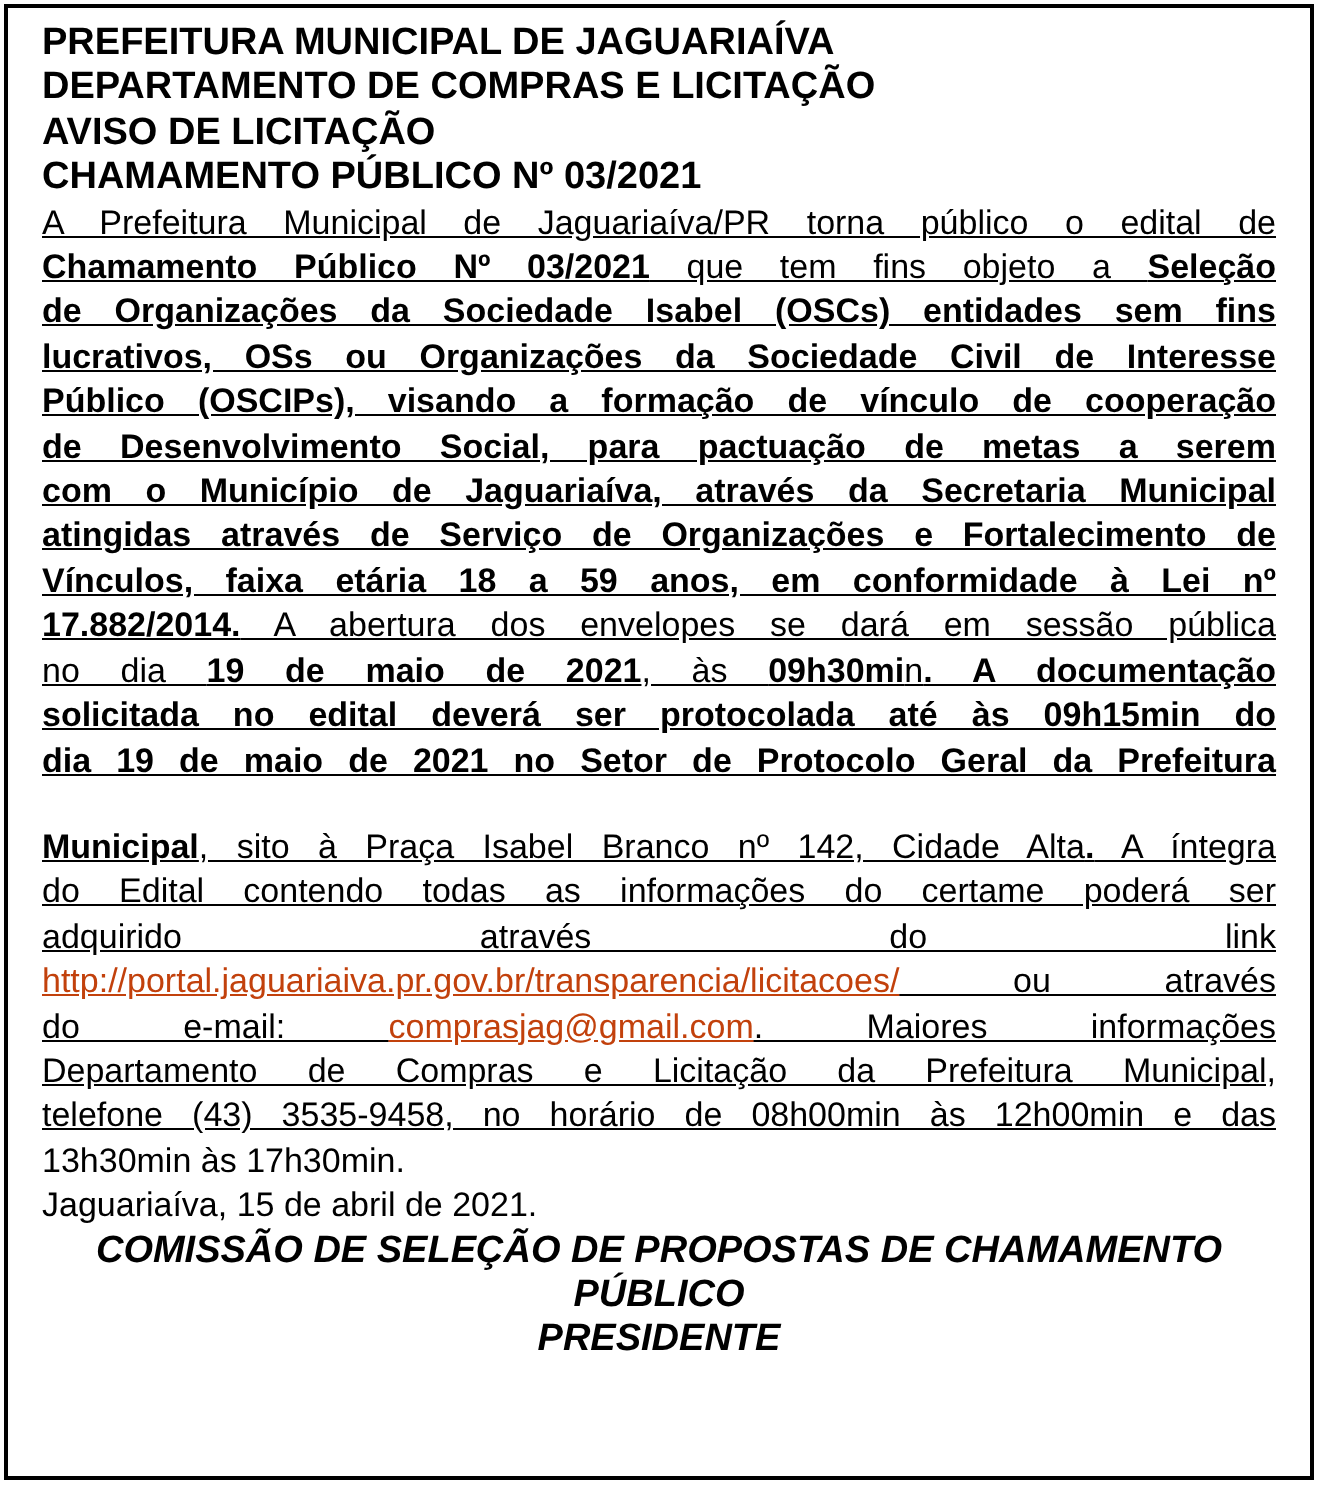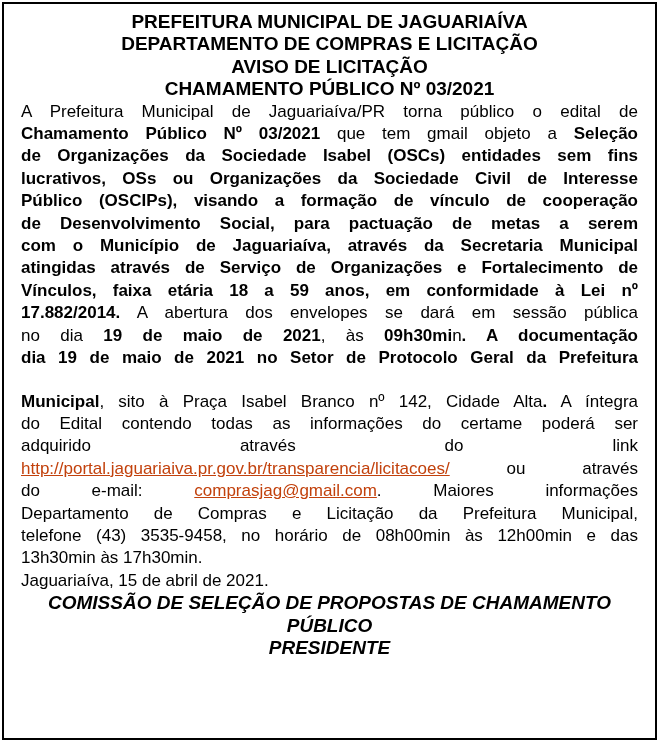--- a/index.html
+++ b/index.html
@@ -15,33 +15,34 @@
     position: absolute;
     top: 2px; left: 2px;
     width: 655px; height: 738px;
     border: 2.5px solid #000000;
     box-sizing: border-box;
     padding: 7px 17px 0 17px;
     background: #ffffff;
     overflow: hidden;
   }
   .header-line {
-    text-align: center;
+    text-align: left;
     font-weight: bold;
     font-size: 19px;
     line-height: 22.4px;
     white-space: nowrap;
   }
   .body-line {
     font-size: 17px;
     line-height: 22.4px;
     text-align: justify;
   }
   .body-line.jl {
     text-align-last: justify;
+    text-decoration: underline;
   }
   .b { font-weight: bold; }
   a.lnk {
     color: #c2410c;
     text-decoration: underline;
     cursor: pointer;
   }
   .para-spacer { height: 21px; }
   .date-line {
     text-align: left;
@@ -62,30 +63,31 @@
 
 <div class="page">
   <div id="header-block">
       <div class="header-line">PREFEITURA MUNICIPAL DE JAGUARIAÍVA</div>
       <div class="header-line">DEPARTAMENTO DE COMPRAS E LICITAÇÃO</div>
       <div class="header-line">AVISO DE LICITAÇÃO</div>
       <div class="header-line">CHAMAMENTO PÚBLICO Nº 03/2021</div>
     </div>
   <div id="para1">
       <div class="body-line jl"><span>A Prefeitura Municipal de Jaguariaíva/PR torna público o edital de</span></div>
-      <div class="body-line jl"><span class="b">Chamamento Público Nº 03/2021</span><span> que tem gmail objeto a </span><span class="b">Seleção</span></div>
+      <div class="body-line jl"><span class="b">Chamamento Público Nº 03/2021</span><span> que tem fins objeto a </span><span class="b">Seleção</span></div>
       <div class="body-line jl"><span class="b">de Organizações da Sociedade Isabel (OSCs) entidades sem fins</span></div>
       <div class="body-line jl"><span class="b">lucrativos, OSs ou Organizações da Sociedade Civil de Interesse</span></div>
       <div class="body-line jl"><span class="b">Público (OSCIPs), visando a formação de vínculo de cooperação</span></div>
       <div class="body-line jl"><span class="b">de Desenvolvimento Social, para pactuação de metas a serem</span></div>
       <div class="body-line jl"><span class="b">com o Município de Jaguariaíva, através da Secretaria Municipal</span></div>
       <div class="body-line jl"><span class="b">atingidas através de Serviço de Organizações e Fortalecimento de</span></div>
       <div class="body-line jl"><span class="b">Vínculos, faixa etária 18 a 59 anos, em conformidade à Lei nº</span></div>
       <div class="body-line jl"><span class="b">17.882/2014.</span><span> A abertura dos envelopes se dará em sessão pública</span></div>
       <div class="body-line jl"><span>no dia </span><span class="b">19 de maio de 2021</span><span>, às </span><span class="b">09h30mi</span><span>n</span><span class="b">. A documentação</span></div>
+      <div class="body-line jl"><span class="b">solicitada no edital deverá ser protocolada até às 09h15min do</span></div>
       <div class="body-line jl"><span class="b">dia 19 de maio de 2021 no Setor de Protocolo Geral da Prefeitura</span></div>
     </div>
   <div class="para-spacer"></div>
   <div id="para2">
       <div class="body-line jl"><span class="b">Municipal</span><span>, sito à Praça Isabel Branco nº 142, Cidade Alta</span><span class="b">.</span><span> A íntegra</span></div>
       <div class="body-line jl"><span>do Edital contendo todas as informações do certame poderá ser</span></div>
       <div class="body-line jl"><span>adquirido através do link</span></div>
       <div class="body-line jl"><a class="lnk" href="#">http://portal.jaguariaiva.pr.gov.br/transparencia/licitacoes/</a><span> ou através</span></div>
       <div class="body-line jl"><span>do e-mail: </span><a class="lnk" href="#">comprasjag@gmail.com</a><span>. Maiores informações</span></div>
       <div class="body-line jl"><span>Departamento de Compras e Licitação da Prefeitura Municipal,</span></div>

